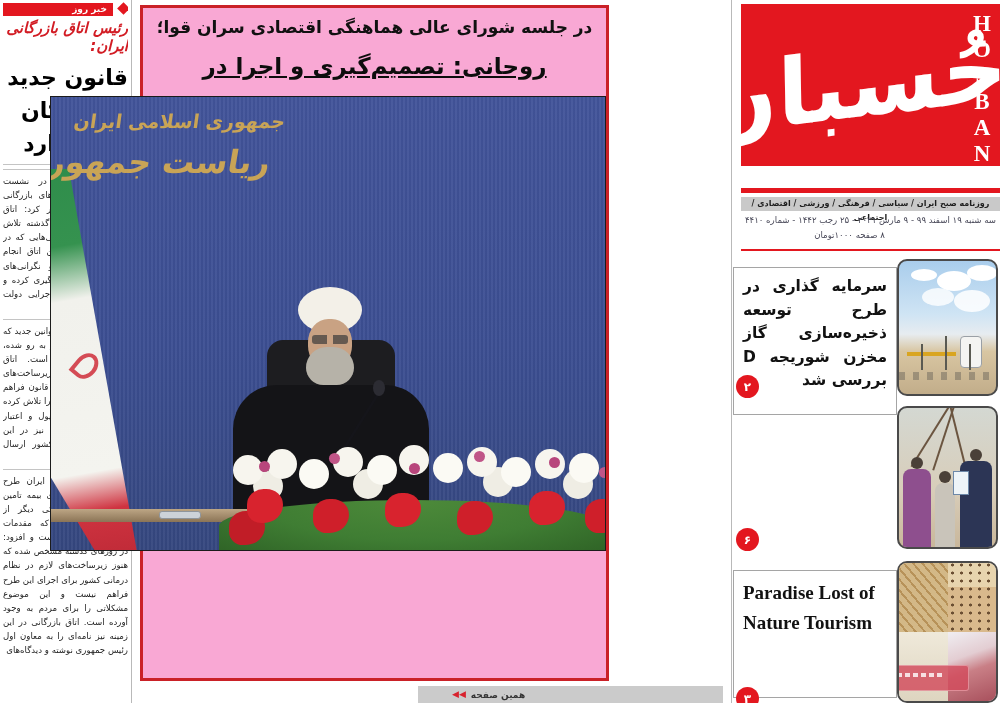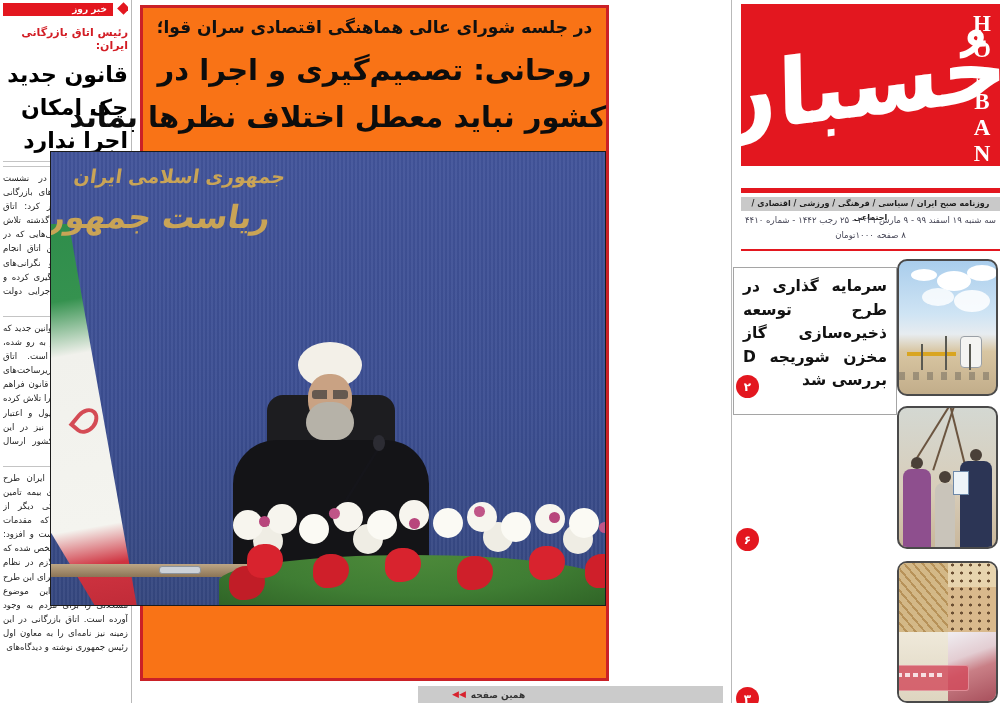--- a/index.html
+++ b/index.html
@@ -7,30 +7,30 @@
   .page { position:relative; width:1000px; height:703px; background:#ffffff; overflow:hidden; margin:0 auto; }
 
   .vdiv { position:absolute; top:0; bottom:0; width:1px; background:#b9b9b9; }
 
   
   .left-col { position:absolute; left:3px; top:0; width:125px; height:703px; direction:rtl; overflow:hidden; }
   .label-row { position:relative; height:16px; margin-top:3px; }
   .label-bar { position:absolute; right:15px; left:0; top:0; height:13px; background:#e3171f; color:#fff;
                font-size:9px; font-weight:bold; line-height:13px; padding-right:6px; }
   .diamond { position:absolute; right:0; top:1px; width:9px; height:9px; background:#e3171f; transform:rotate(45deg); }
-  .left-kicker { color:#d21c24; font-weight:bold; font-size:11px; margin-top:7px; text-align:right; }
+  .left-kicker { color:#d21c24; font-weight:bold; font-size:15px; text-align:right;font-style:italic; }
   .left-headline { font-size:22px; font-weight:900; color:#000000; line-height:33px; text-align:right; margin-top:6px; letter-spacing:-0.5px; }
   .rule { height:1px; background:#c4c4c4; margin:4px 0; }
   .left-col p { font-size:8.6px; line-height:14.1px; text-align:justify; color:#222; }
 
   
   .main-box { position:absolute; left:140px; top:5px; width:469px; height:676px;
-              border:3px solid #ca2127; background:#f97316; text-align:center; direction:rtl; }
+              border:3px solid #ca2127; background:#f9a8d4; text-align:center; direction:rtl; }
   .main-kicker { font-size:17px; font-weight:bold; color:#111; margin-top:9px; }
-  .main-headline { font-size:29px; font-weight:900; color:#0d0d0d; letter-spacing:-1px; white-space:nowrap; }
+  .main-headline { font-size:23px; font-weight:900; color:#0d0d0d; letter-spacing:-1px; white-space:nowrap;text-decoration:underline; }
   .hl1 { margin-top:16px; } .hl2 { margin-top:13px; }
 
   
   .photo { position:relative; width:556px; height:455px; margin:17px auto 0; border:1px solid #1b1b1b;
            background:
              repeating-linear-gradient(90deg, rgba(255,255,255,0.045) 0 2px, rgba(0,0,0,0.03) 2px 4px),
              linear-gradient(180deg,#42549a 0%, #3c4e92 55%, #35477f 100%);
            overflow:hidden; }
   .gold1 { position:absolute; right:320px; top:13px; color:#c9a456; font-size:19px; font-weight:bold;
            transform:skewX(-8deg); white-space:nowrap; }
@@ -73,21 +73,21 @@
   
   .logo-box { position:absolute; left:741px; top:4px; width:259px; height:162px; background:#e3171f; overflow:hidden; }
   .logo-fa { position:absolute; left:0; right:34px; top:0; bottom:0; color:#fff; font-size:92px; font-weight:bold;
              display:flex; align-items:center; justify-content:center; transform:rotate(-7deg) skewX(-6deg); direction:rtl; }
   .logo-en { position:absolute; right:5px; top:7px; bottom:7px; display:flex; flex-direction:column; justify-content:space-between;
              color:#fff; font-family:"Liberation Serif", serif; font-weight:bold; font-size:23px; text-align:center; width:26px; }
   .red-rule-thick { position:absolute; left:741px; top:188px; width:259px; height:5px; background:#e3171f; }
   .tagline { position:absolute; left:741px; top:197px; width:259px; height:14px; background:#c9c9c9;
              font-size:8px; line-height:14px; text-align:center; color:#1d1d1d; direction:rtl; font-weight:bold; }
   .dateline { position:absolute; left:741px; top:215px; width:259px; font-size:8.6px; text-align:center; color:#474757; direction:rtl; }
-  .priceline { position:absolute; left:741px; top:230px; width:259px; font-size:8.6px; text-align:center; color:#474757; direction:rtl; }
+  .priceline { position:absolute; left:720px; top:230px; width:259px; font-size:8.6px; text-align:center; color:#474757; direction:rtl; }
   .red-rule-thin { position:absolute; left:741px; top:249px; width:259px; height:2px; background:#e3171f; }
 
   .r-img { position:absolute; left:897px; width:101px; border:2px solid #4a4a4a; border-radius:10px; overflow:hidden; background:#ddd; }
   .r-text { position:absolute; left:733px; width:164px; border:1px solid #a5a5a5; background:#fff;
             padding:7px 9px; font-size:15.5px; font-weight:bold; color:#121212; direction:rtl;
             text-align:justify; line-height:1.52; overflow:hidden; }
   .r-text.en { direction:ltr; text-align:left; font-family:"Liberation Serif", serif; font-size:19px; line-height:1.6; }
   .badge { position:absolute; width:23px; height:23px; border-radius:50%; background:#e3171f; color:#fff;
            font-size:12px; font-weight:bold; display:flex; align-items:center; justify-content:center; z-index:3; }
 
@@ -146,21 +146,20 @@
     <p>به گفته وی، یکی از قوانین جدید که اجرای آن با ابهام رو به رو شده، قانون جدید چک است. اتاق بازرگانی معتقد است زیرساخت‌های نباید برای اجرای این قانون فراهم نیست و همین دیدگاه را تلاش کرده در نشست شورای پول و اعتبار مطرح کند و نامه‌ای نیز در این رابطه به مقامات کشور ارسال شده است.</p>
     <div class="rule"></div>
     <p>رئیس اتاق بازرگانی ایران طرح جمع آوری دفترچه‌های بیمه تامین اجتماعی را نیز یکی دیگر از برنامه‌هایی دانست که مقدمات اجرایی آن فراهم نیست و افزود: در روزهای گذشته مشخص شده که هنوز زیرساخت‌های لازم در نظام درمانی کشور برای اجرای این طرح فراهم نیست و این موضوع مشکلاتی را برای مردم به وجود آورده است. اتاق بازرگانی در این زمینه نیز نامه‌ای را به معاون اول رئیس جمهوری نوشته و دیدگاه‌های</p>
   </aside>
 
   <div class="vdiv" style="left:131px"></div>
 
   <section class="main-box">
     <div class="main-kicker">در جلسه شورای عالی هماهنگی اقتصادی سران قوا؛</div>
     <h1 class="main-headline hl1">روحانی: تصمیم‌گیری و اجرا در</h1>
-    <h1 class="main-headline hl2">کشور نباید معطل اختلاف نظرها بماند</h1>
 
     <div class="photo">
       <div class="flag"></div>
       <div class="emblem"></div>
       <div class="gold1">جمهوری اسلامی ایران</div>
       <div class="gold2">ریاست جمهوری</div>
       <div class="chair"></div>
       <div class="turban"></div>
       <div class="face"></div>
       <div class="glasses"></div>
@@ -234,15 +233,18 @@
   </div>
   <div class="badge" style="left:736px; top:528px;">۶</div>
 
   <div class="r-img img-collage">
     <div class="t1"></div>
     <div class="t2"></div>
     <div class="t3"></div>
     <div class="t4"></div>
     <div class="stamp"></div>
   </div>
+  <div class="r-text en" style="top:570px; height:128px;">
+    <span>Paradise Lost of Nature Tourism</span>
+  </div>
   <div class="badge" style="left:736px; top:687px;">۳</div>
 
 </div>
 
 </body></html>

